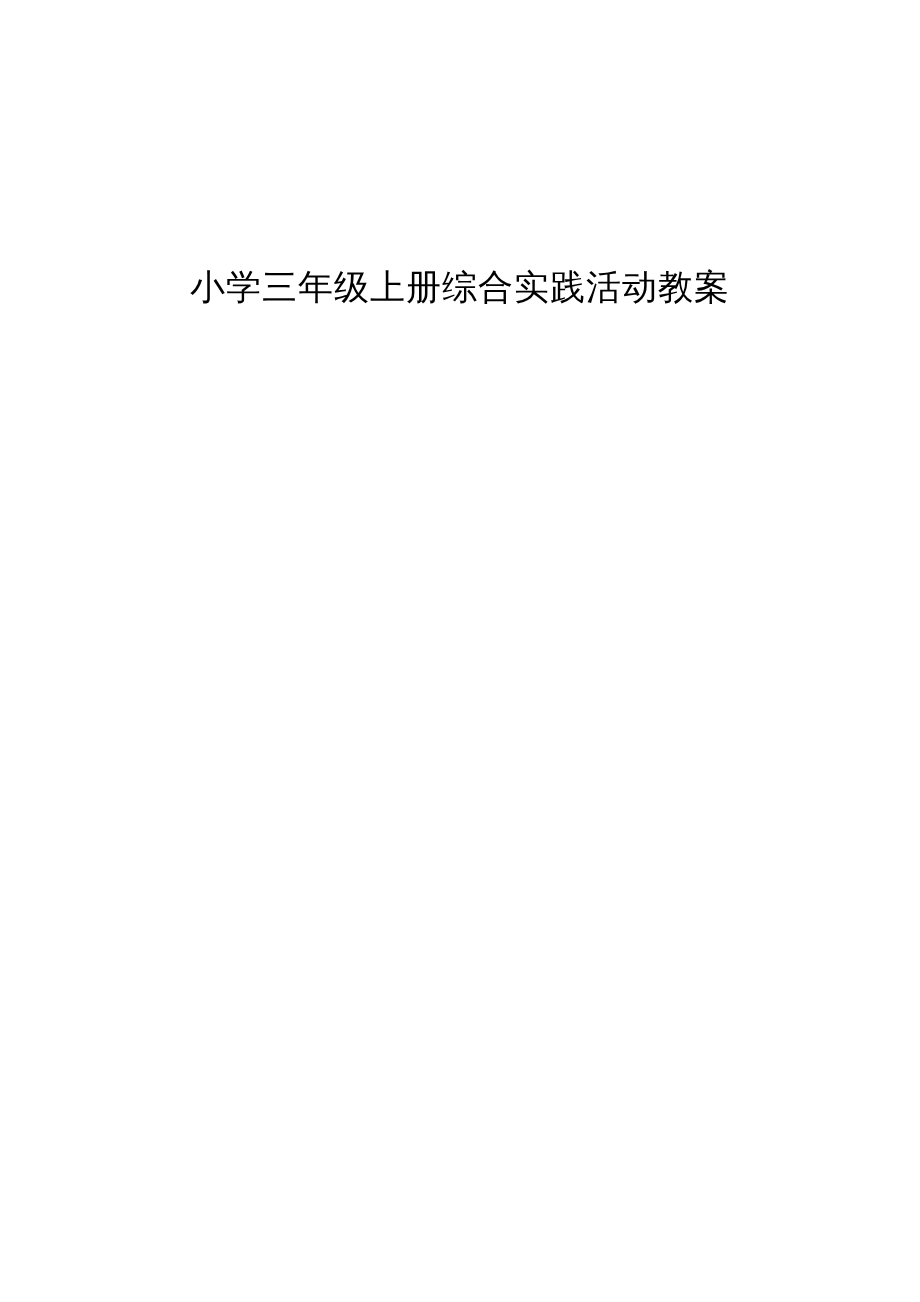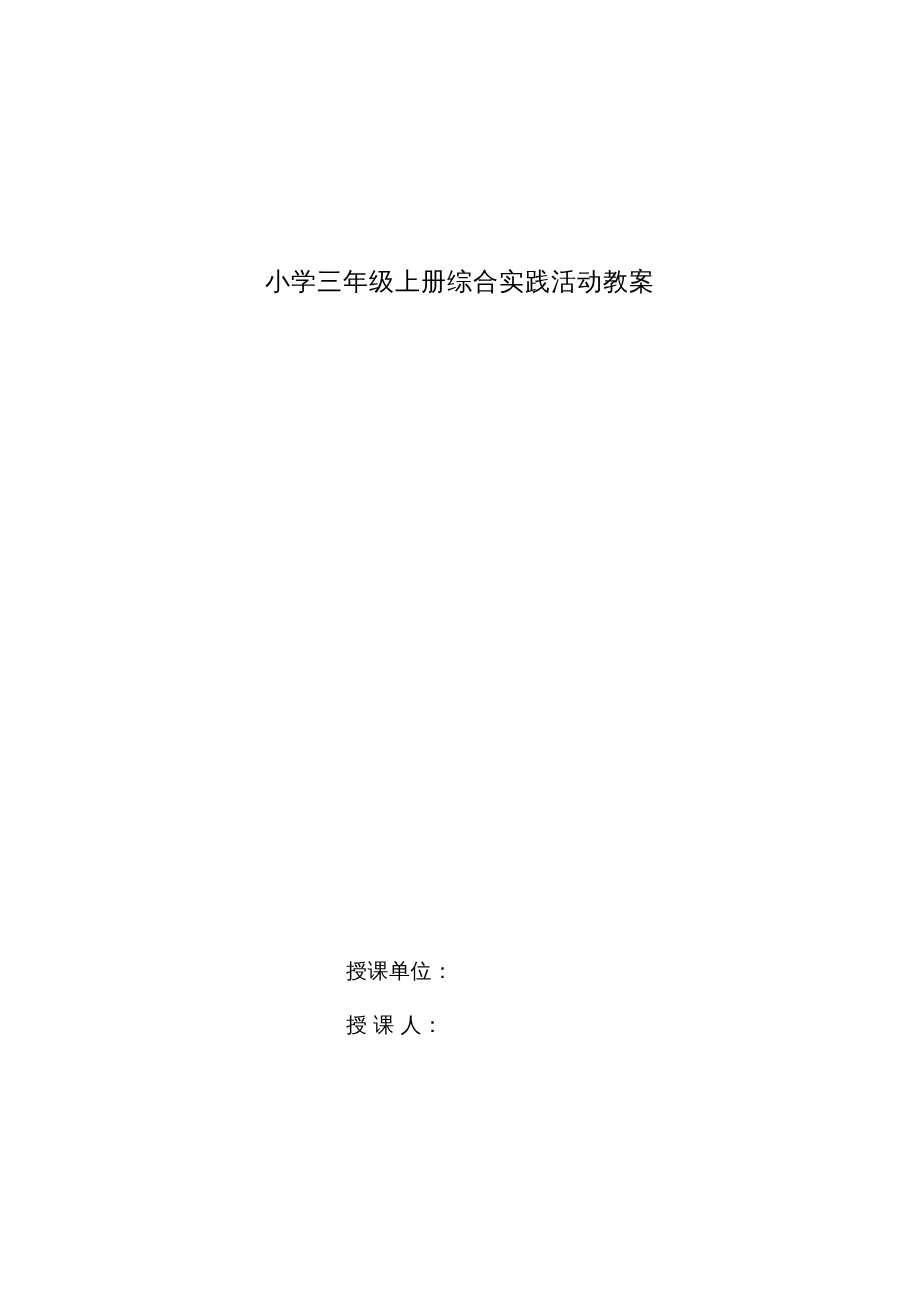--- a/index.html
+++ b/index.html
@@ -22,21 +22,21 @@
     width: 920px;
     height: 1302px;
     background: #ffffff;
   }
   .doc-title {
     position: absolute;
     left: 0;
     top: 243px;
     width: 920px;
     text-align: center;
-    font-size: 25px;
+    font-size: 35px;
     line-height: 44px;
     letter-spacing: 1px;
     font-weight: 400;
     white-space: nowrap;
   }
   .meta-block {
     position: absolute;
     left: 346px;
     top: 957px;
     width: 420px;
@@ -49,18 +49,14 @@
     white-space: pre;
   }
 </style>
 </head>
 <body>
 
 <div class="page">
 
   <h1 class="doc-title">小学三年级上册综合实践活动教案</h1>
 
-  <div class="meta-block">
-    <div class="meta-line">授课单位：</div>
-    <div class="meta-line">授 课 人：</div>
-  </div>
 
 </div>
 
 </body></html>

